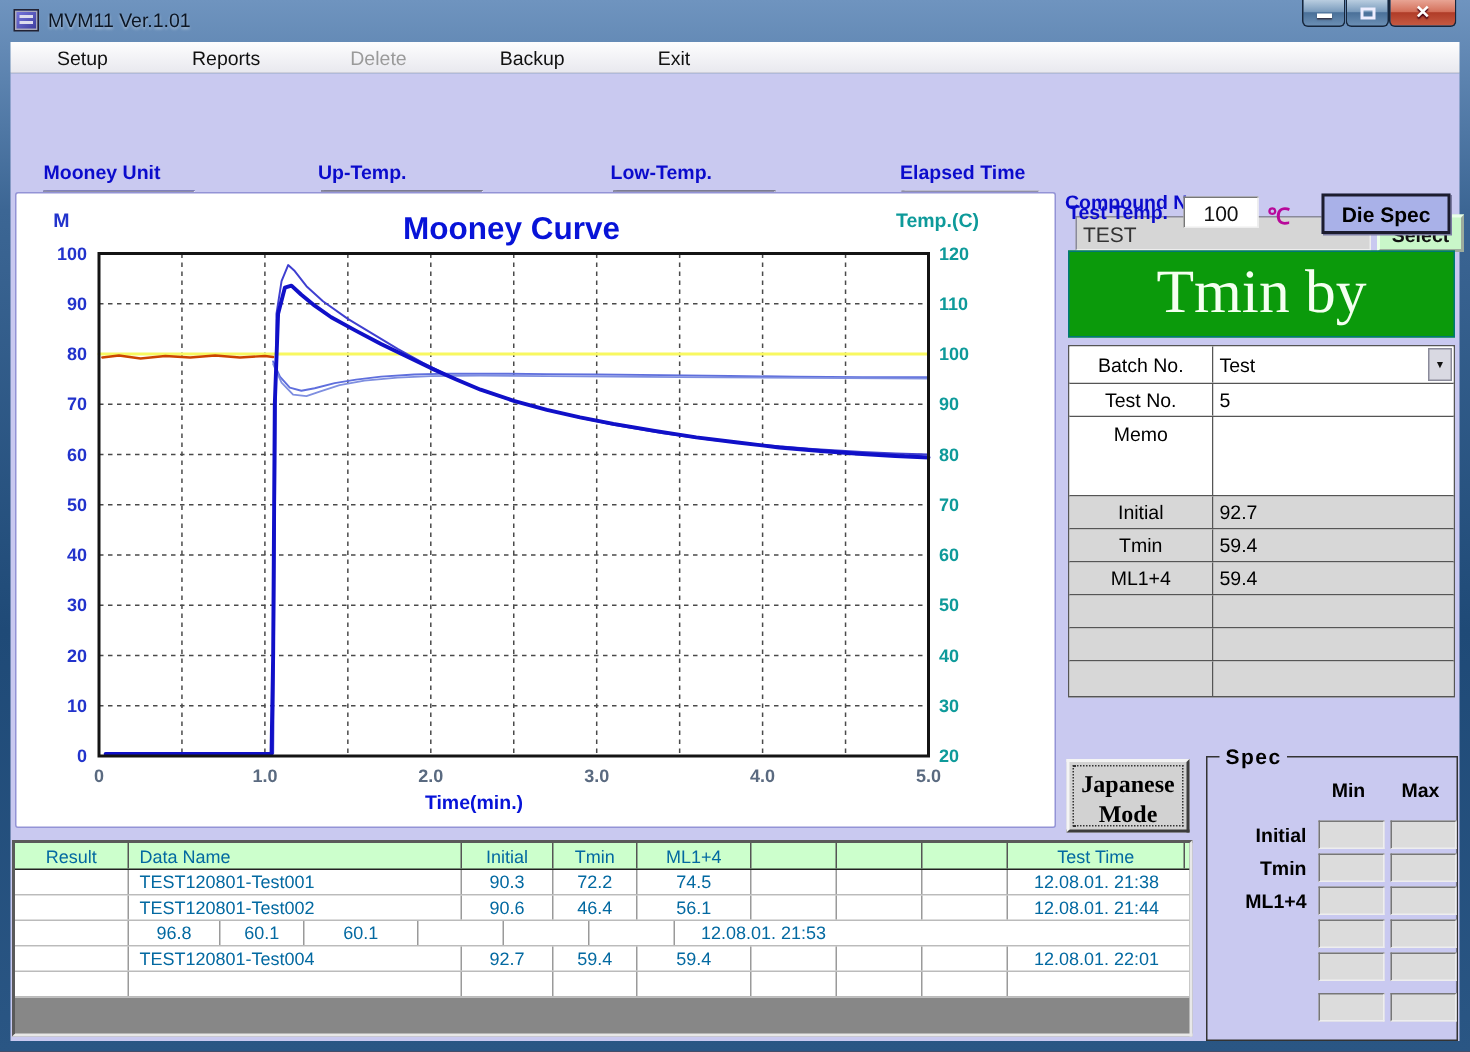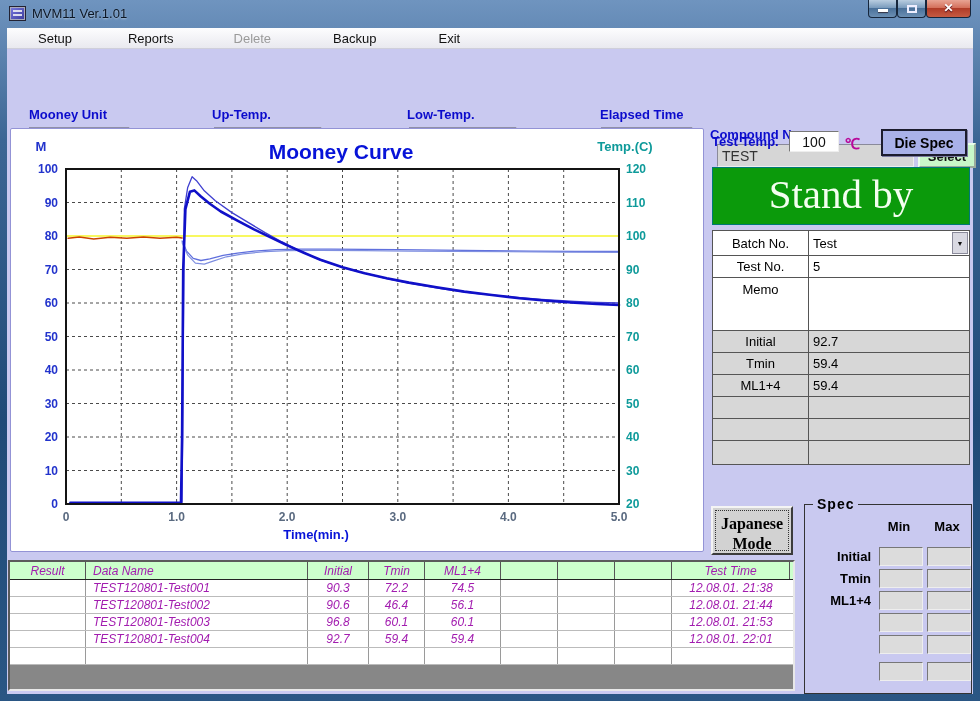--- a/index.html
+++ b/index.html
@@ -116,22 +116,22 @@
   .spec-row.gap { margin-top:5px; }
   .spec-label { width:70px; text-align:right; padding-right:4px; font-size:13px; font-weight:bold; color:#000; }
   .spec-box { width:44px; height:19px; background:#dcdcdc; border:1px solid #777;
     border-right-color:#eee; border-bottom-color:#eee; margin-left:4px; }
 
   
   .rtable { left:1px; top:511px; width:787px; height:131px; border:2px solid;
     border-color:#5a5a5a #e8e8e8 #e8e8e8 #5a5a5a; background:#878787; overflow:hidden; }
   .rt-row { display:flex; height:17px; background:#fff; }
   .rt-row.rt-head { height:18px; background:#ccffcc; border-bottom:1px solid #222; }
-  .rt-cell { border-right:1px solid #9a9a9a; font-size:12px; color:#a21caf;
-    display:flex; align-items:center; justify-content:center; overflow:hidden; white-space:nowrap;font-style:italic; }
+  .rt-cell { border-right:1px solid #9a9a9a; font-size:12px; color:#0369a1;
+    display:flex; align-items:center; justify-content:center; overflow:hidden; white-space:nowrap; }
   .rt-head .rt-cell { border-right:1px solid #555; font-size:12px; }
   .rt-row:not(.rt-head){ border-bottom:1px solid #bbb; }
   .c0{width:76px;} .c1{width:222px; justify-content:flex-start; padding-left:7px;}
   .c2{width:61px;} .c3{width:56px;} .c4{width:76px;}
   .c5{width:57px;} .c6{width:57px;} .c7{width:57px;} .c8{width:118px; border-right:none;}
 
   .bottom-edge { position:absolute; left:0; bottom:0; width:980px; height:7px; }
 </style>
 </head>
 <body>
@@ -245,21 +245,21 @@
           <text x="497.40000000000003" y="392" text-anchor="middle" fill="#5a6a80" font-size="12" font-weight="bold">4.0</text>
           <text x="608" y="392" text-anchor="middle" fill="#5a6a80" font-size="12" font-weight="bold">5.0</text>
         </svg>
     </div>
 
     <div class="abs blab" style="left:705px; top:85px;">Test Temp.</div>
     <div class="abs testtemp-input" style="left:782px; top:82px;">100</div>
     <div class="abs unit" style="left:838px; top:84px;">℃</div>
     <div class="abs dieclose-btn" style="left:874px; top:80px;">Die Spec</div>
 
-    <div class="abs standby" style="left:705px; top:118px;">Stand by</div>
+    <div class="abs standby" style="left:705px; top:118px;">Tmin by</div>
 
     <div class="abs dtable" style="left:705px; top:181px;">
       <div class="dt-row" style="height:25px;">
         <div class="dt-label">Batch No.</div>
         <div class="dt-value">
           <span>Test</span>
           <span class="combo-btn">▼</span>
         </div>
       </div>
       <div class="dt-row" style="height:22px;">
@@ -368,21 +368,20 @@
           <div class="rt-cell c2">90.6</div>
           <div class="rt-cell c3">46.4</div>
           <div class="rt-cell c4">56.1</div>
           <div class="rt-cell c5"></div>
           <div class="rt-cell c6"></div>
           <div class="rt-cell c7"></div>
           <div class="rt-cell c8">12.08.01.  21:44</div>
         </div>
         <div class="rt-row">
           <div class="rt-cell c0"></div>
-          <div class="rt-cell c1">TEST120801-Test003</div>
           <div class="rt-cell c2">96.8</div>
           <div class="rt-cell c3">60.1</div>
           <div class="rt-cell c4">60.1</div>
           <div class="rt-cell c5"></div>
           <div class="rt-cell c6"></div>
           <div class="rt-cell c7"></div>
           <div class="rt-cell c8">12.08.01.  21:53</div>
         </div>
         <div class="rt-row">
           <div class="rt-cell c0"></div>

